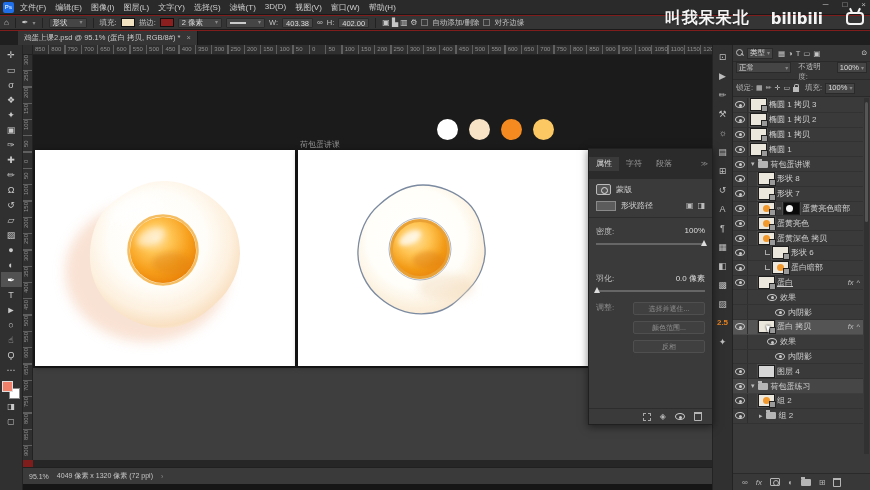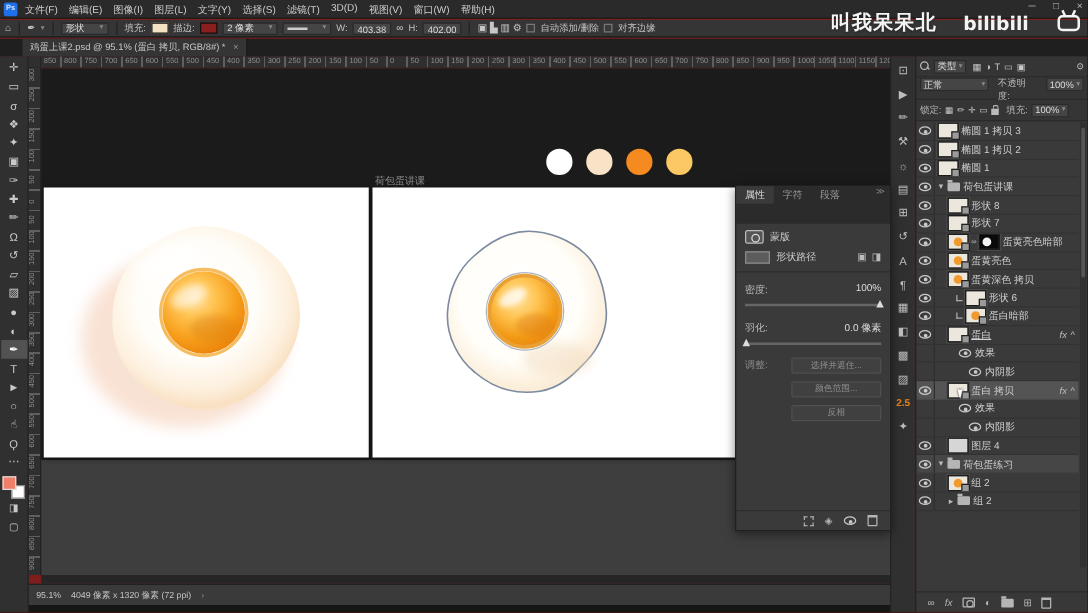--- a/index.html
+++ b/index.html
@@ -61,21 +61,21 @@
   .swatch-circle{width:21px;height:21px;border-radius:50%;}
   .scroll-strip{position:absolute;left:33px;top:460px;width:679px;height:7px;background:#262626;}
   
   .statusbar{position:absolute;left:23px;top:467px;width:689px;height:17px;background:#3a3a3a;
              display:flex;align-items:center;font-size:7px;color:#c6c6c6;gap:8px;padding-left:6px;
              border-top:1px solid #202020;}
   .status-below{position:absolute;left:23px;top:484px;width:689px;height:6px;background:#161616;}
   
   .props{position:absolute;left:588px;top:148px;width:125px;height:277px;background:#3a3a3a;
          border:1px solid #202020;box-shadow:0 2px 8px rgba(0,0,0,.5);z-index:30;font-size:8px;}
-  .props-tabs{height:30px;background:#2b2b2b;display:flex;align-items:flex-start;color:#9a9a9a;}
+  .props-tabs{height:30px;background:#2b2b2b;display:flex;align-items:center;color:#9a9a9a;}
   .props-tab{padding:0 7px;height:14px;line-height:14px;}
   .props-tab.active{background:#3a3a3a;color:#ddd;}
   .props-tabs .more{margin-left:auto;padding-right:4px;color:#888;font-size:7px;}
   .props-row{display:flex;align-items:center;gap:5px;padding:5px 7px 0 7px;color:#ccc;}
   .mask-glyph{width:15px;height:11px;border:1px solid #bbb;border-radius:2px;position:relative;background:#555;}
   .mask-glyph::after{content:'';position:absolute;left:4px;top:2px;width:5px;height:5px;border:1px solid #ddd;border-radius:50%;}
   .sp-thumb{width:20px;height:10px;background:#5c5c5c;border:1px solid #8a8a8a;}
   .props-divider{height:1px;background:#2d2d2d;margin:6px 0 2px 0;}
   .slider-row{display:flex;justify-content:space-between;padding:6px 7px 0 7px;color:#bbb;}
   .slider-track{position:relative;height:2px;background:#666;margin:6px 7px 0 7px;}
@@ -444,21 +444,21 @@
         </span>
     </div>
     <div class="props-divider"></div>
     <div class="slider-row">
       <span>密度:</span>
       <span style="color:#ddd;">100%</span>
     </div>
     <div class="slider-track">
       <span class="slider-thumb" style="right:-2px;"></span>
     </div>
-    <div class="slider-row" style="padding-top:12px;">
+    <div class="slider-row" style="padding-top:28px;">
       <span>羽化:</span>
       <span style="color:#ddd;">0.0 像素</span>
     </div>
     <div class="slider-track">
       <span class="slider-thumb" style="left:-2px;"></span>
     </div>
     <div class="adj-row">
       <span>调整:</span>
       <span class="adj-buttons" id="adj-buttons">
           <span class="adj-btn">选择并遮住...</span>
@@ -553,20 +553,29 @@
             <span class="thumb badge"></span>
             <span class="lname">椭圆 1 拷贝 2</span>
           </div>
         </div>
         <div class="lrow">
           <div class="eyebox">
             <span class="eyei"></span>
           </div>
           <div class="rowbody" style="padding-left: 3px;">
             <span class="thumb badge"></span>
+            <span class="lname">椭圆 1 拷贝</span>
+          </div>
+        </div>
+        <div class="lrow">
+          <div class="eyebox">
+            <span class="eyei"></span>
+          </div>
+          <div class="rowbody" style="padding-left: 3px;">
+            <span class="thumb badge"></span>
             <span class="lname">椭圆 1</span>
           </div>
         </div>
         <div class="lrow">
           <div class="eyebox">
             <span class="eyei"></span>
           </div>
           <div class="rowbody" style="padding-left: 3px;">
             <span class="caret">▾</span>
             <span class="folderi"></span>

